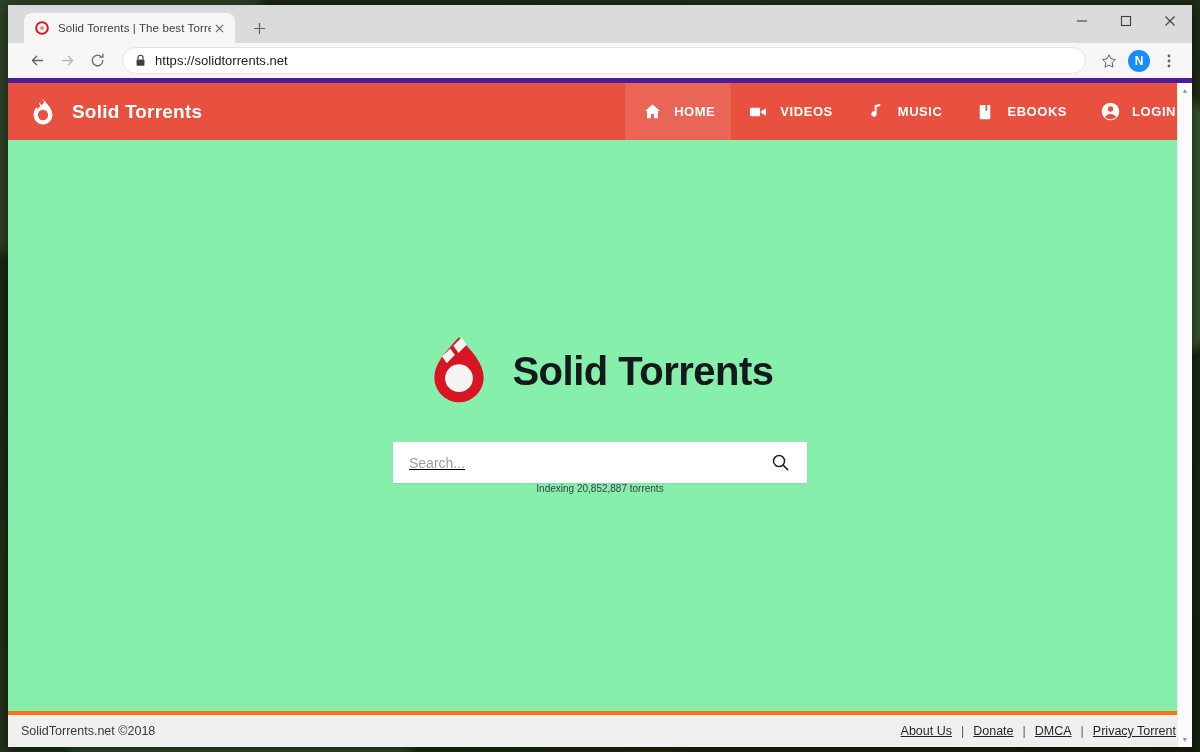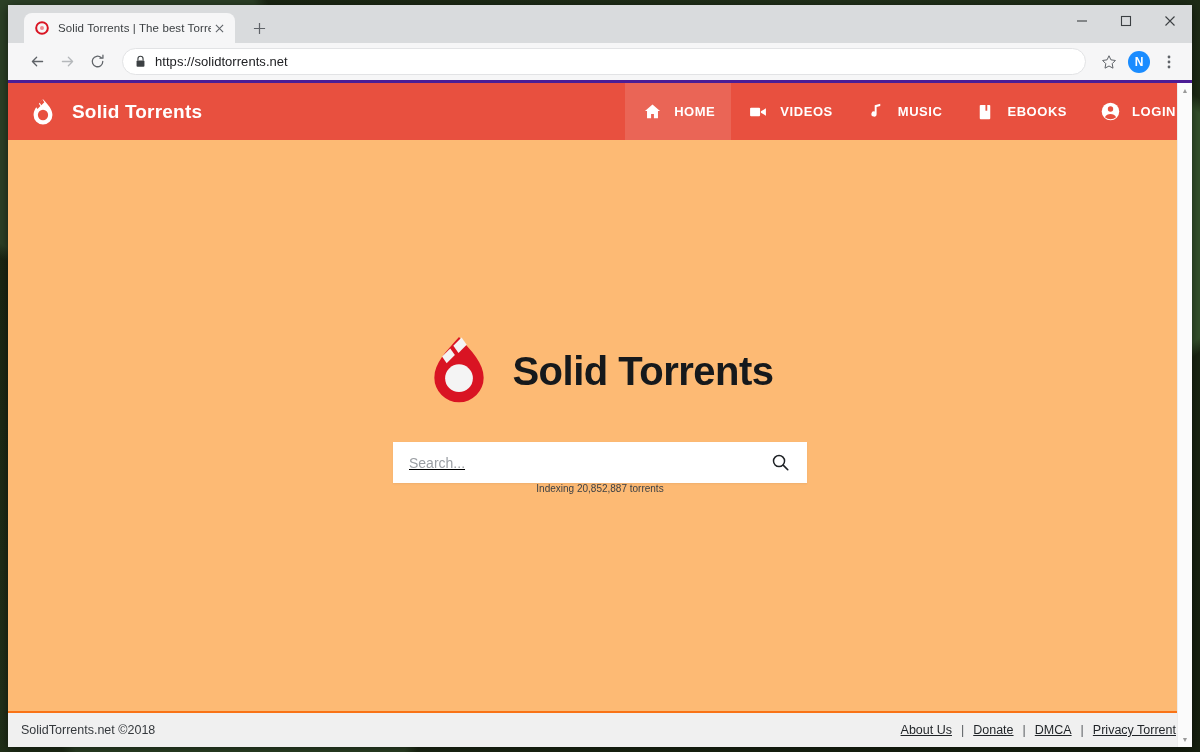--- a/index.html
+++ b/index.html
@@ -97,21 +97,21 @@
   }
   .wincontrols .wc svg { display: block; }
 
   
   .toolbar {
     height: 40px;
     background: #f6f6f7;
     display: flex; align-items: center;
     padding: 0 8px 0 14px;
     flex: none;
-    border-bottom: 3px solid #4c1d95;
+    border-bottom: 5px solid #4c1d95;
   }
   .navbtn {
     width: 30px; height: 30px;
     display: flex; align-items: center; justify-content: center;
     color: #5f6368;
     cursor: pointer;
     flex: none;
   }
   .navbtn.disabled { color: #b5b8bb; }
   .omnibox {
@@ -139,21 +139,21 @@
     width: 22px; height: 22px; border-radius: 50%;
     background: #1a8cff;
     color: #fff; font-size: 12px; font-weight: bold;
     display: flex; align-items: center; justify-content: center;
     margin: 0 4px; flex: none; cursor: pointer;
   }
 
   
   .viewport {
     flex: 1;
-    background: #fdba74;
+    background: #86efac;
     position: relative;
     display: flex; flex-direction: column;
     overflow: hidden;
   }
 
   
   .siteheader {
     height: 57px;
     background: #e8503f;
     display: flex; align-items: center;
@@ -237,21 +237,21 @@
     margin-top: 0;
     font-size: 10px;
     color: #3d4145;
   }
 
   
   .sitefooter {
     height: 36px;
     flex: none;
     background: #f0f0f0;
-    border-top: 2px solid #f97316;
+    border-top: 4px solid #f97316;
     display: flex; align-items: center;
     padding: 0 16px 0 13px;
     font-size: 12.5px;
     color: #35393d;
   }
   .sitefooter .links {
     margin-left: auto;
     display: flex; align-items: center;
   }
   .sitefooter .links a {

